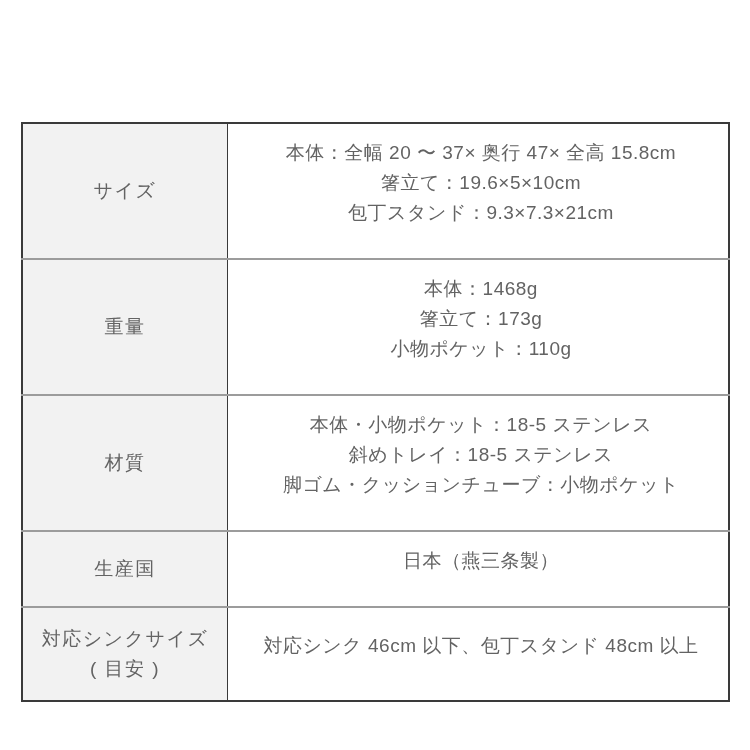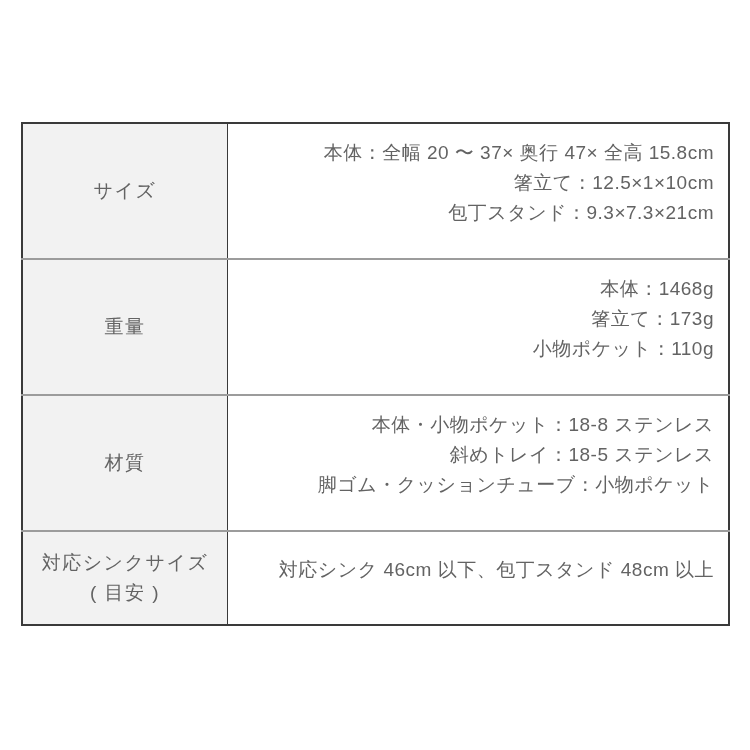--- a/index.html
+++ b/index.html
@@ -43,21 +43,21 @@
   table.spec-table th {
     width: 192px;
     background: var(--header-bg, #f2f2f2);
     border-right: 1.5px solid var(--border-dark, #3a3a3a);
     text-align: center;
     letter-spacing: 1.5px;
     padding: 10px 6px;
   }
   table.spec-table td {
     background: #ffffff;
-    text-align: right;
+    text-align: center;
     padding: 14px 14px 30px 20px;
     letter-spacing: 0.5px;
   }
   
   tr.row-1 { height: 121px; }
   tr.row-2 { height: 119px; }
   tr.row-3 { height: 120px; }
   tr.row-4 { height: 63px;  }
   tr.row-5 { height: 94px;  }
 </style>
@@ -66,42 +66,50 @@
 
 <div class="page" style="background: rgb(255, 255, 255);">
   <table class="spec-table">
     <tbody>
         <tr class="row-1">
           <th>
             <div>サイズ</div>
           </th>
           <td>
             <div>本体：全幅 20 〜 37× 奥行 47× 全高 15.8cm</div>
-            <div>箸立て：12.5×1×10cm</div>
+            <div>箸立て：19.6×5×10cm</div>
             <div>包丁スタンド：9.3×7.3×21cm</div>
           </td>
         </tr>
         <tr class="row-2">
           <th>
             <div>重量</div>
           </th>
           <td>
             <div>本体：1468g</div>
             <div>箸立て：173g</div>
             <div>小物ポケット：110g</div>
           </td>
         </tr>
         <tr class="row-3">
           <th>
             <div>材質</div>
           </th>
           <td>
-            <div>本体・小物ポケット：18-8 ステンレス</div>
+            <div>本体・小物ポケット：18-5 ステンレス</div>
             <div>斜めトレイ：18-5 ステンレス</div>
             <div>脚ゴム・クッションチューブ：小物ポケット</div>
+          </td>
+        </tr>
+        <tr class="row-4">
+          <th>
+            <div>生産国</div>
+          </th>
+          <td>
+            <div>日本（燕三条製）</div>
           </td>
         </tr>
         <tr class="row-5">
           <th>
             <div>対応シンクサイズ</div>
             <div>( 目安 )</div>
           </th>
           <td>
             <div>対応シンク 46cm 以下、包丁スタンド 48cm 以上</div>
           </td>

